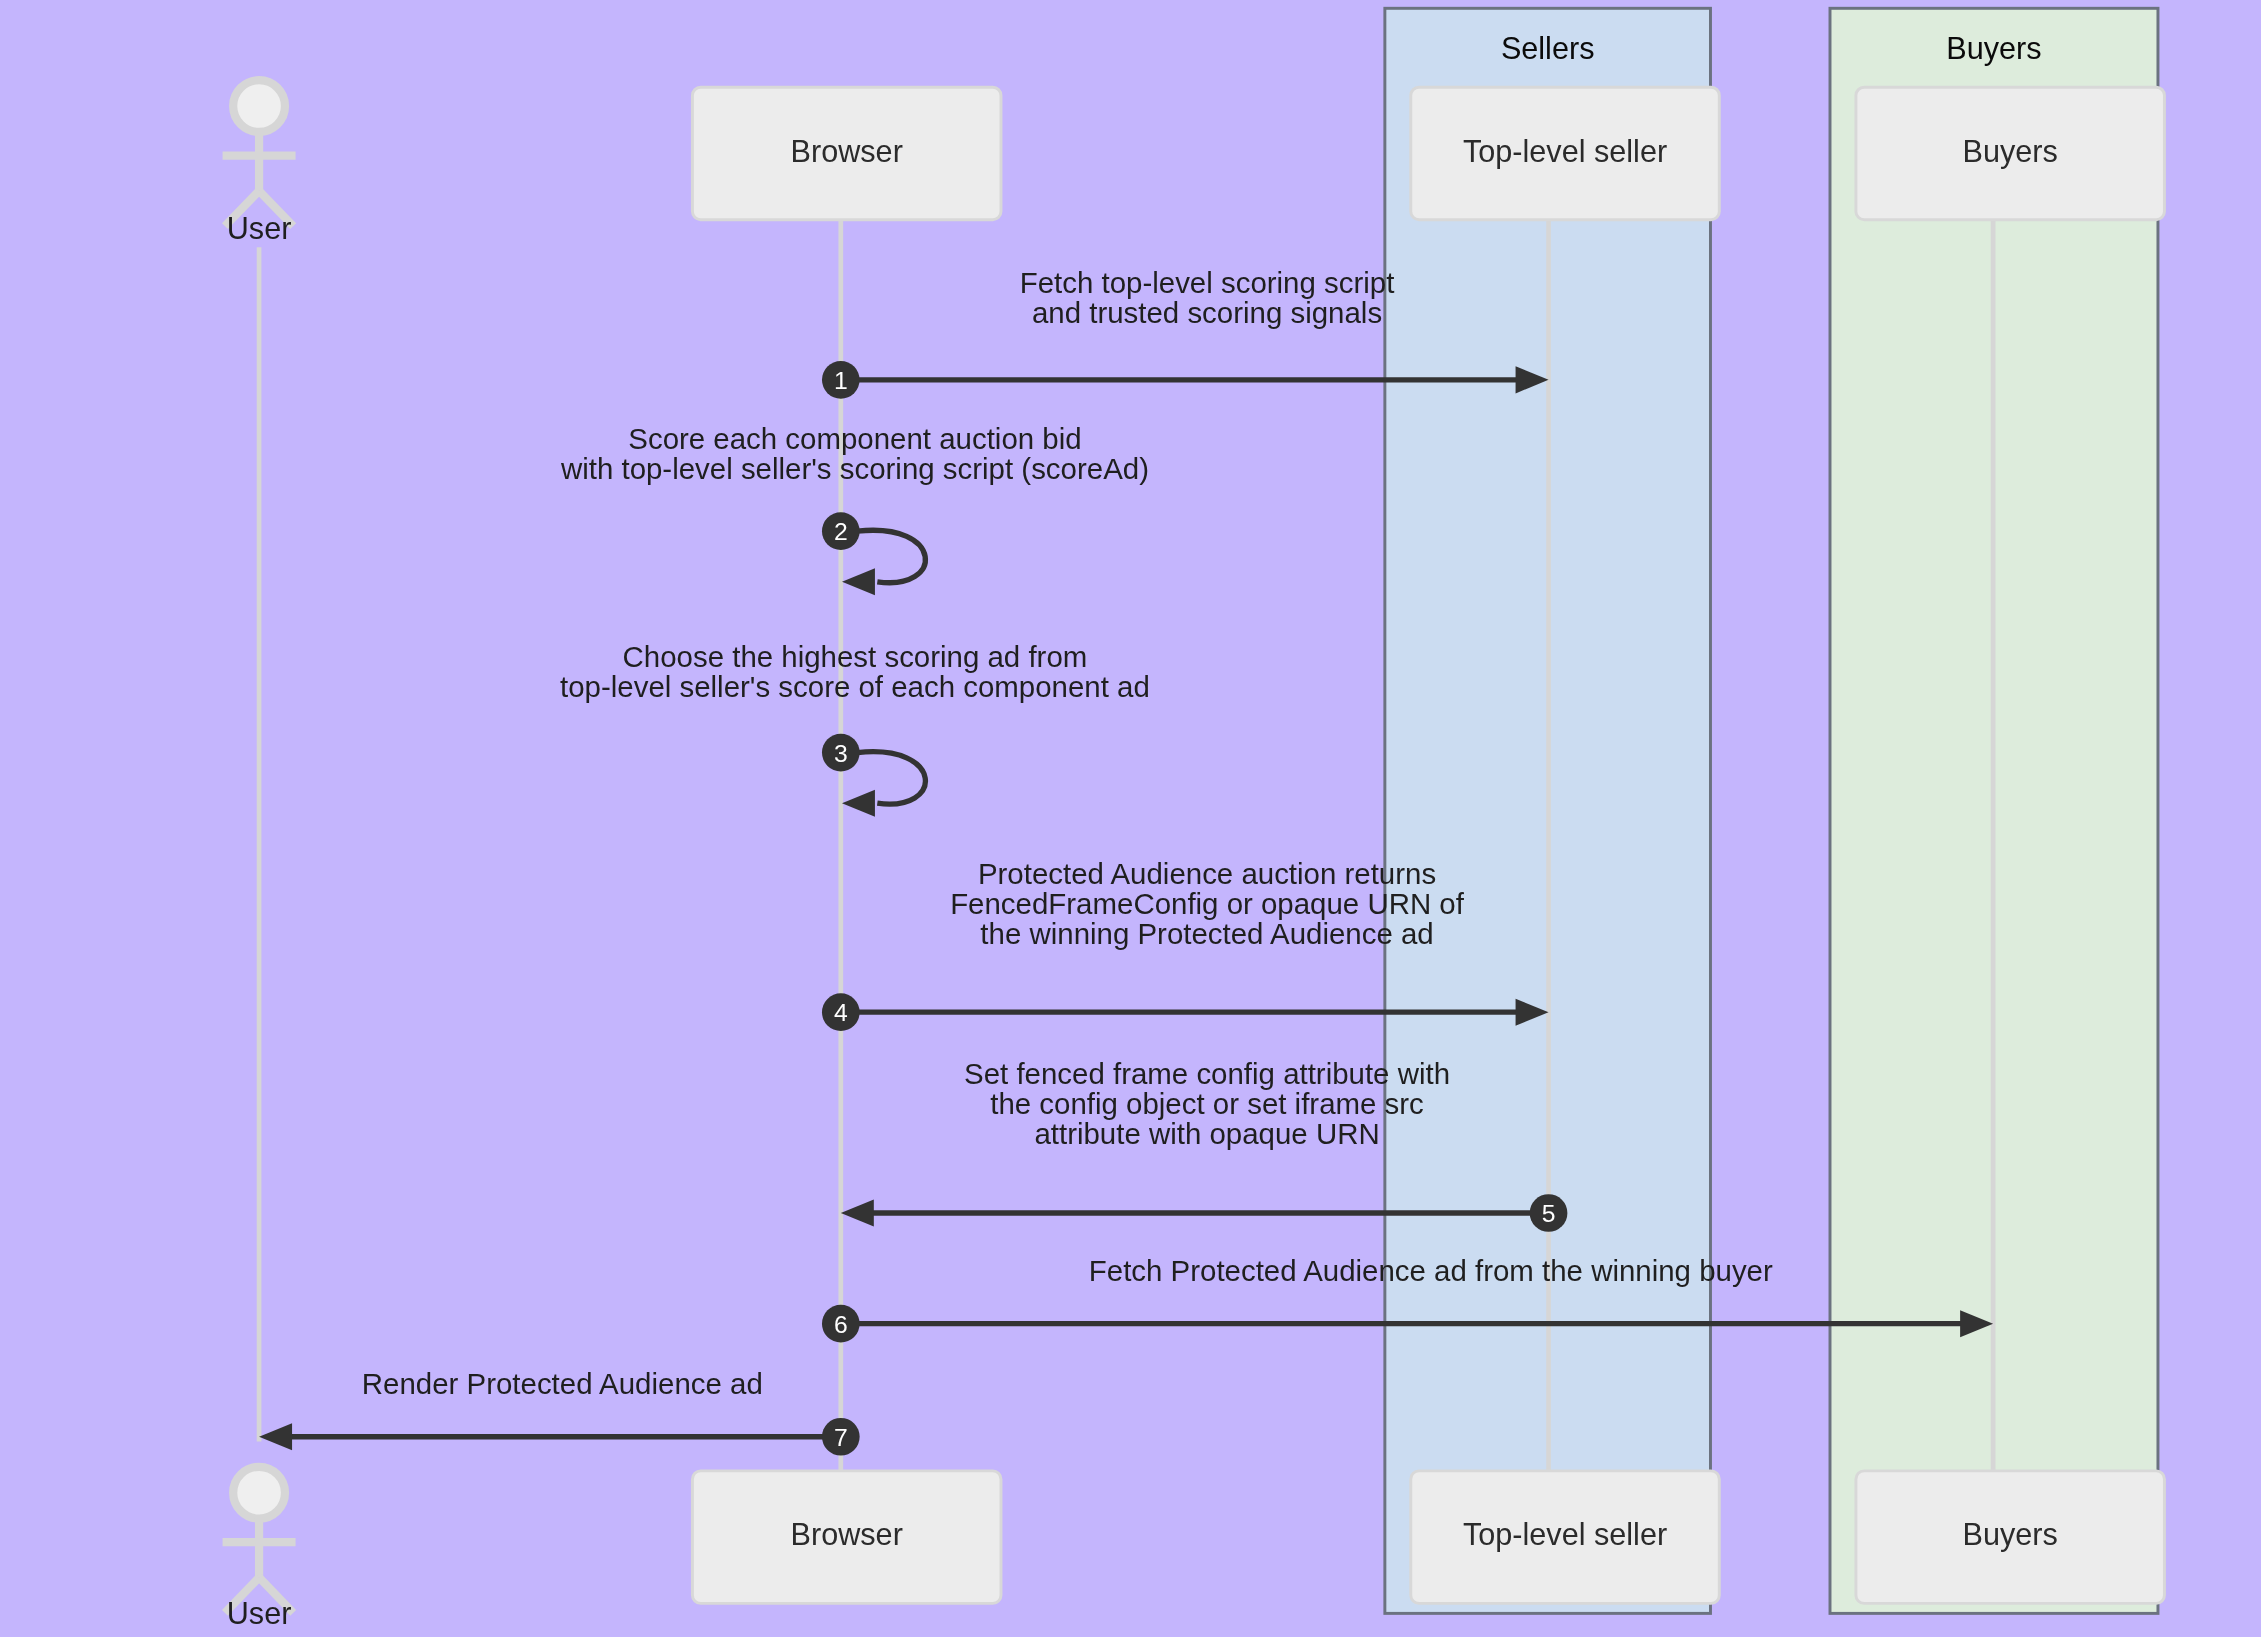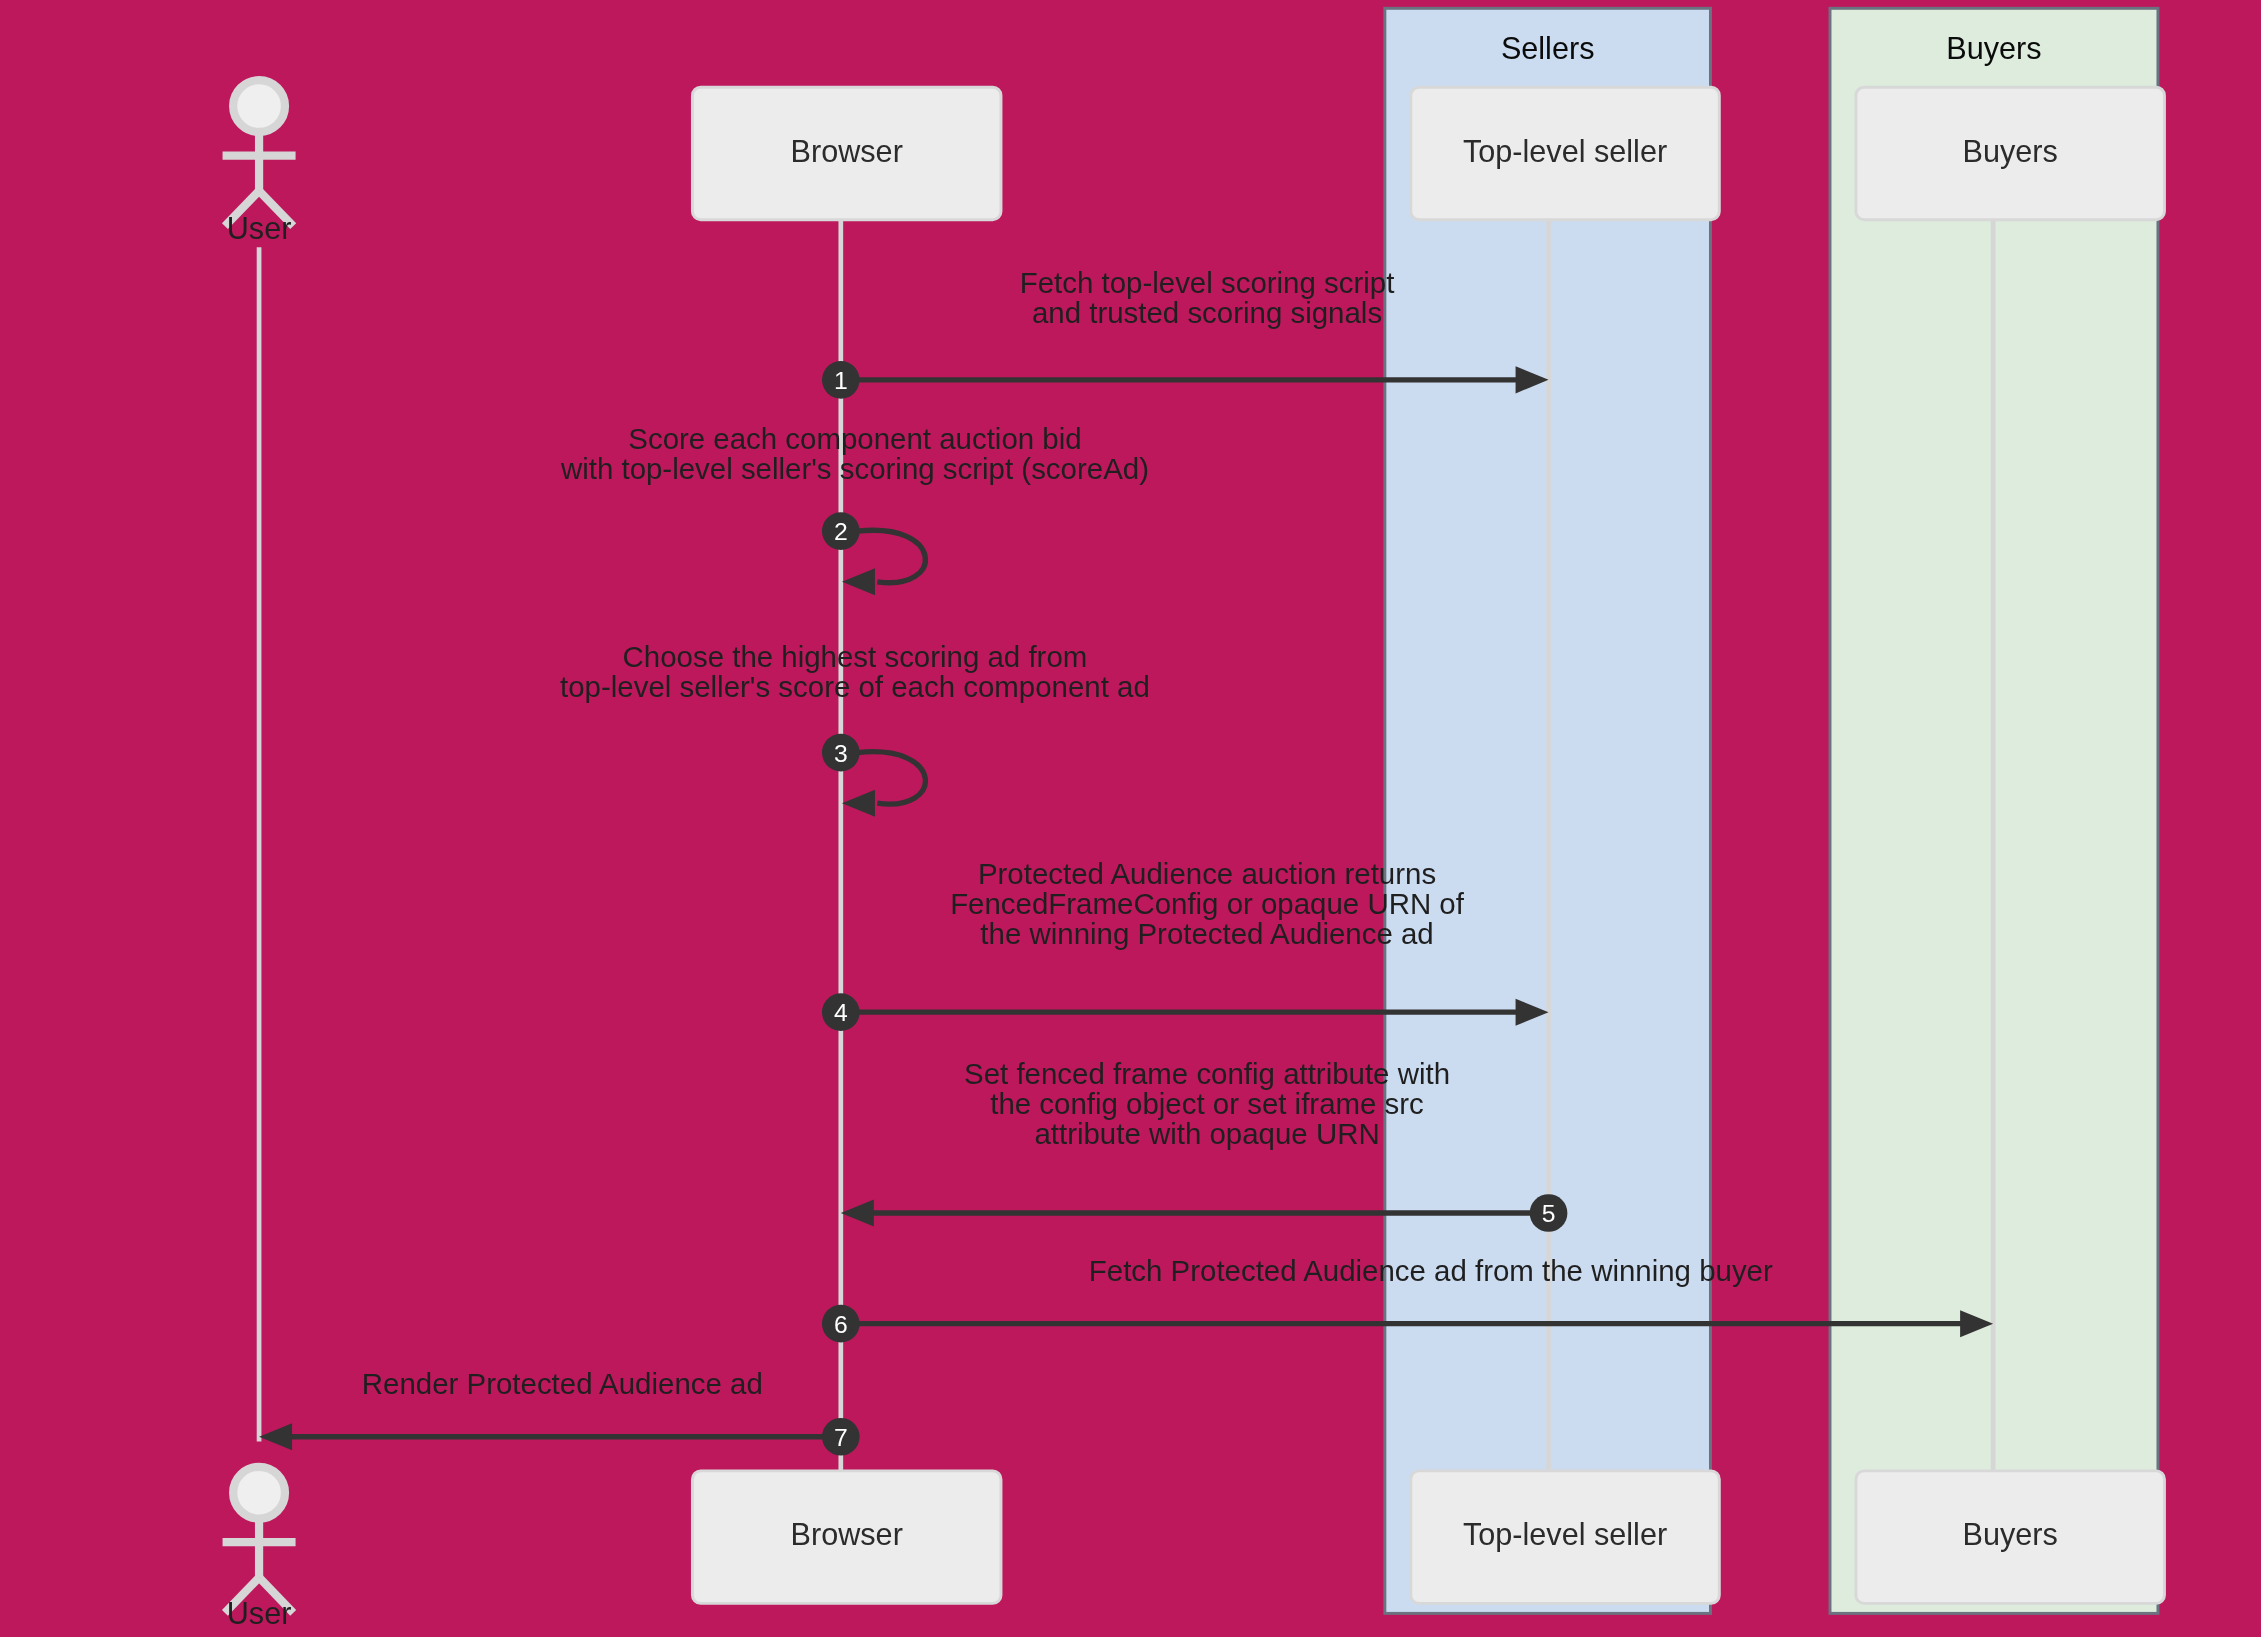--- a/index.html
+++ b/index.html
@@ -5,21 +5,21 @@
 <style>
   html,body{margin:0;padding:0;background:#ffffff;}
   body{
     font-family:"Liberation Sans","DejaVu Sans",sans-serif;
     -webkit-font-smoothing:antialiased;
   }
   #stage{
     position:relative;
     width:2261px;
     height:1637px;
-    background:#be185d;
+    background:#c4b5fd;
     overflow:hidden;
   }
   #diagram{
     position:absolute;
     left:0; top:0;
     width:2261px;
     height:1637px;
   }
   
   .t-group{

